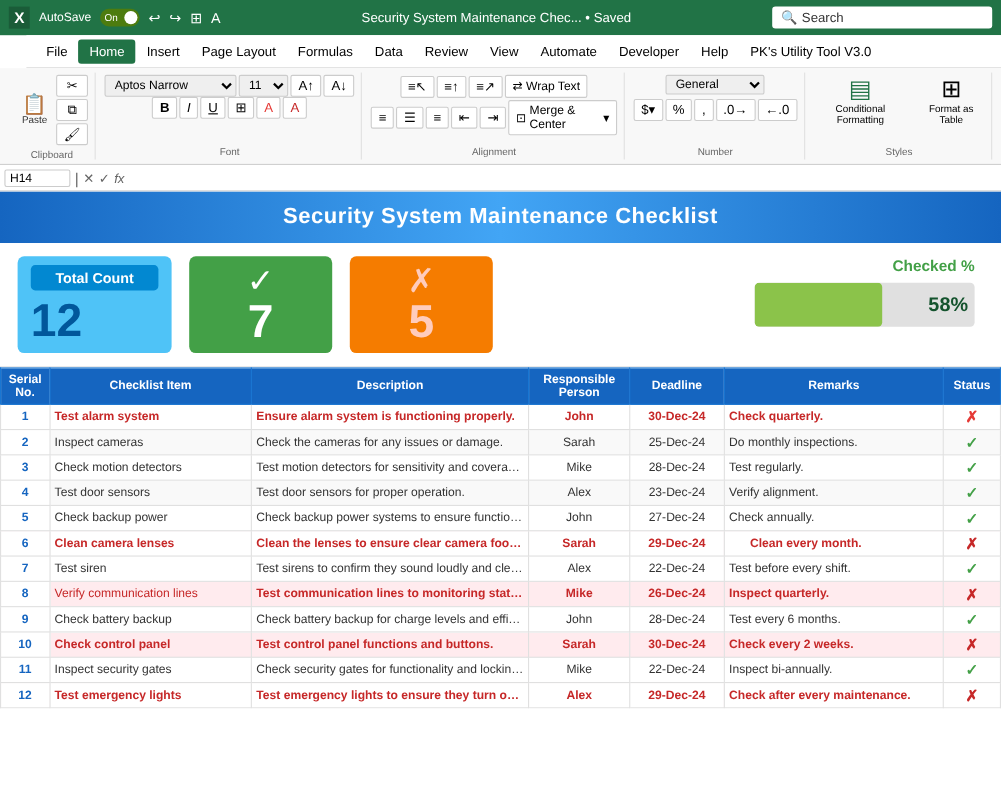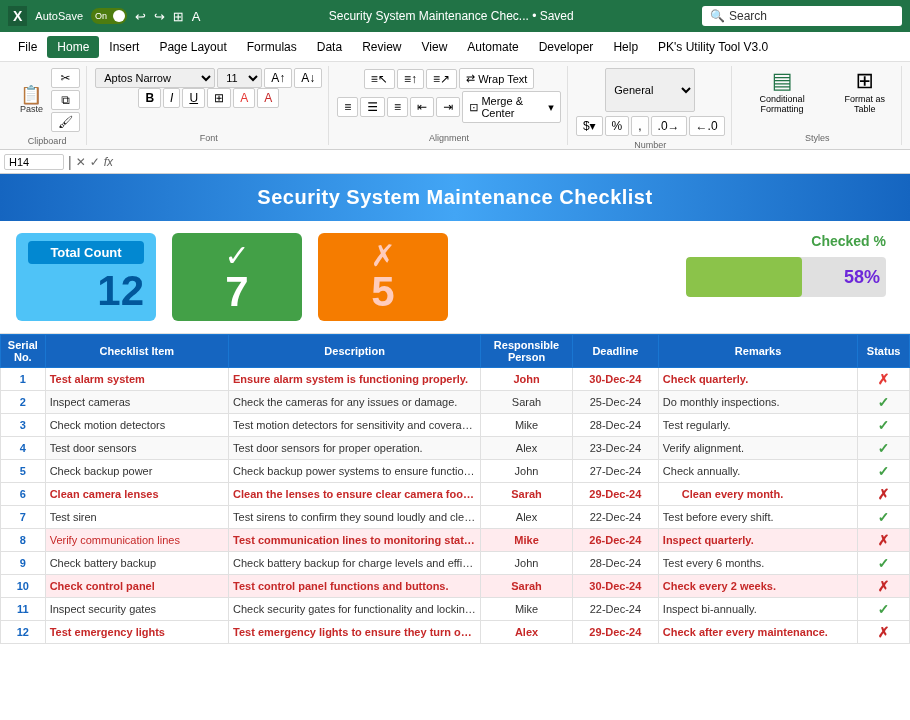--- a/index.html
+++ b/index.html
@@ -8,76 +8,76 @@
     
     .title-bar { background: #217346; height: 32px; display: flex; align-items: center; padding: 0 8px; gap: 8px; }
     .title-bar-logo { color: #fff; font-weight: bold; font-size: 14px; background: #1a5c38; padding: 2px 5px; }
     .autosave { color: #fff; font-size: 11px; display: flex; align-items: center; gap: 4px; }
     .toggle { background: #4d7c0f; border-radius: 10px; width: 36px; height: 16px; display: flex; align-items: center; padding: 2px; }
     .toggle-knob { background: #fff; border-radius: 50%; width: 12px; height: 12px; margin-left: auto; }
     .title-center { flex: 1; text-align: center; color: #fff; font-size: 12px; }
     .search-box { background: #fff; border-radius: 3px; padding: 3px 8px; display: flex; align-items: center; gap: 4px; width: 200px; font-size: 12px; color: #333; }
 
     
-    .menu-bar { background: #fff; height: 30px; display: flex; align-items: center; padding: 0 8px; border-bottom: 1px solid #e0e0e0; }
+    .menu-bar { background: #fff; height: 30px; display: flex; align-items: center; padding: 0 8px; border-bottom: 1px solid #e0e0e0; margin-left: 24px; }
     .menu-item { padding: 4px 10px; font-size: 12px; cursor: pointer; border-radius: 3px; }
     .menu-item.active { background: #217346; color: #fff; }
 
     
     .ribbon { background: #f8f8f8; border-bottom: 1px solid #d0d0d0; padding: 4px 8px; display: flex; align-items: flex-start; gap: 2px; height: 88px; }
     .ribbon-group { display: flex; flex-direction: column; align-items: center; padding: 2px 6px; border-right: 1px solid #e0e0e0; height: 100%; }
     .ribbon-group-label { font-size: 9px; color: #666; margin-top: auto; padding-top: 4px; }
     .ribbon-row { display: flex; align-items: center; gap: 2px; }
     .rb-btn { background: #f8f8f8; border: 1px solid transparent; border-radius: 3px; padding: 3px 5px; cursor: pointer; font-size: 11px; display: flex; flex-direction: column; align-items: center; min-width: 32px; }
     .rb-icon { font-size: 18px; line-height: 1; }
     .rb-label { font-size: 9px; color: #333; }
     .font-select { border: 1px solid #ccc; border-radius: 2px; padding: 2px 4px; font-size: 11px; width: 120px; }
     .size-select { border: 1px solid #ccc; border-radius: 2px; padding: 2px 4px; font-size: 11px; width: 45px; }
     .format-btn { border: 1px solid #ccc; border-radius: 2px; padding: 2px 6px; font-size: 12px; cursor: pointer; background: #fff; }
     .bold { font-weight: bold; }
     .italic { font-style: italic; }
     .underline { text-decoration: underline; }
     .wrap-btn { border: 1px solid #ccc; border-radius: 2px; padding: 3px 6px; font-size: 11px; display: flex; align-items: center; gap: 3px; background: #fff; cursor: pointer; }
     .merge-btn { border: 1px solid #ccc; border-radius: 2px; padding: 3px 6px; font-size: 11px; display: flex; align-items: center; gap: 3px; background: #fff; cursor: pointer; }
-    .num-select { border: 1px solid #ccc; border-radius: 2px; padding: 14px 4px; font-size: 11px; width: 90px; }
+    .num-select { border: 1px solid #ccc; border-radius: 2px; padding: 1px 4px; font-size: 11px; width: 90px; }
     .cond-format { display: flex; flex-direction: column; align-items: center; cursor: pointer; }
     .cond-icon { font-size: 22px; color: #217346; }
     .format-table-btn { display: flex; flex-direction: column; align-items: center; cursor: pointer; }
 
     
     .formula-bar { background: #fff; height: 24px; display: flex; align-items: center; border-bottom: 1px solid #d0d0d0; padding: 0 4px; gap: 4px; }
     .cell-ref { border: 1px solid #ccc; border-radius: 2px; padding: 1px 4px; font-size: 11px; width: 60px; }
     .formula-input { flex: 1; border: none; outline: none; font-size: 11px; padding: 2px 4px; }
 
     
     .spreadsheet { overflow: hidden; }
 
     
     .ss-title { background: linear-gradient(90deg, #1565c0, #42a5f5, #1565c0); color: #fff; text-align: center; font-size: 20px; font-weight: bold; padding: 12px; letter-spacing: 0.5px; }
 
     
     .kpi-row { display: flex; align-items: stretch; padding: 12px 16px; gap: 16px; background: #fff; border-bottom: 1px solid #e0e0e0; }
 
-    .kpi-total { background: #4fc3f7; border-radius: 6px; padding: 8px 12px; min-width: 140px; display: flex; flex-direction: column; align-items: flex-end; }
+    .kpi-total { background: #4fc3f7; border-radius: 6px; padding: 8px 12px; min-width: 140px; display: flex; flex-direction: column; align-items: flex-start; }
     .kpi-total-label { background: #0288d1; color: #fff; font-weight: bold; font-size: 13px; padding: 4px 10px; border-radius: 4px; width: 100%; text-align: center; margin-bottom: 6px; }
     .kpi-total-value { color: #01579b; font-size: 42px; font-weight: bold; line-height: 1; }
 
     .kpi-checked { background: #43a047; border-radius: 6px; padding: 8px 12px; min-width: 130px; display: flex; flex-direction: column; align-items: center; }
     .kpi-check-icon { color: #fff; font-size: 30px; line-height: 1; }
     .kpi-checked-value { color: #fff; font-size: 42px; font-weight: bold; line-height: 1; }
 
     .kpi-unchecked { background: #f57c00; border-radius: 6px; padding: 8px 12px; min-width: 130px; display: flex; flex-direction: column; align-items: center; }
     .kpi-x-icon { color: #ffccbc; font-size: 30px; line-height: 1; }
     .kpi-unchecked-value { color: #ffccbc; font-size: 42px; font-weight: bold; line-height: 1; }
 
     .kpi-percent { flex: 1; display: flex; flex-direction: column; align-items: flex-end; padding-right: 8px; }
     .kpi-percent-label { color: #43a047; font-weight: bold; font-size: 14px; margin-bottom: 8px; }
     .kpi-percent-bar-wrap { width: 200px; background: #e0e0e0; border-radius: 4px; height: 40px; position: relative; overflow: hidden; }
     .kpi-percent-bar { background: #8bc34a; height: 100%; border-radius: 4px; display: flex; align-items: center; justify-content: flex-end; padding-right: 8px; }
-    .kpi-percent-value { position: absolute; right: 6px; top: 50%; transform: translateY(-50%); font-weight: bold; font-size: 18px; color: #6d28d9; }
+    .kpi-percent-value { position: absolute; right: 6px; top: 50%; transform: translateY(-50%); font-weight: bold; font-size: 18px; color: #14532d; }
 
     
     .ss-table { width: 100%; border-collapse: collapse; font-size: 11px; }
     .ss-table th { background: #1565c0; color: #fff; padding: 4px 4px; text-align: center; border: 1px solid #1976d2; font-weight: 600; font-size: 11px; }
     .ss-table td { padding: 3px 4px; border: 1px solid #e0e0e0; white-space: nowrap; overflow: hidden; text-overflow: ellipsis; max-width: 180px; }
     .ss-table tr:nth-child(even) { background: #f9f9f9; }
     .ss-table tr:nth-child(odd) { background: #fff; }
     .row-num { background: #fff !important; color: #1565c0; font-weight: bold; text-align: center; width: 24px; }
     .status-check { color: #43a047; font-size: 14px; font-weight: bold; text-align: center; }
     .status-x { color: #e53935; font-size: 14px; font-weight: bold; text-align: center; }

